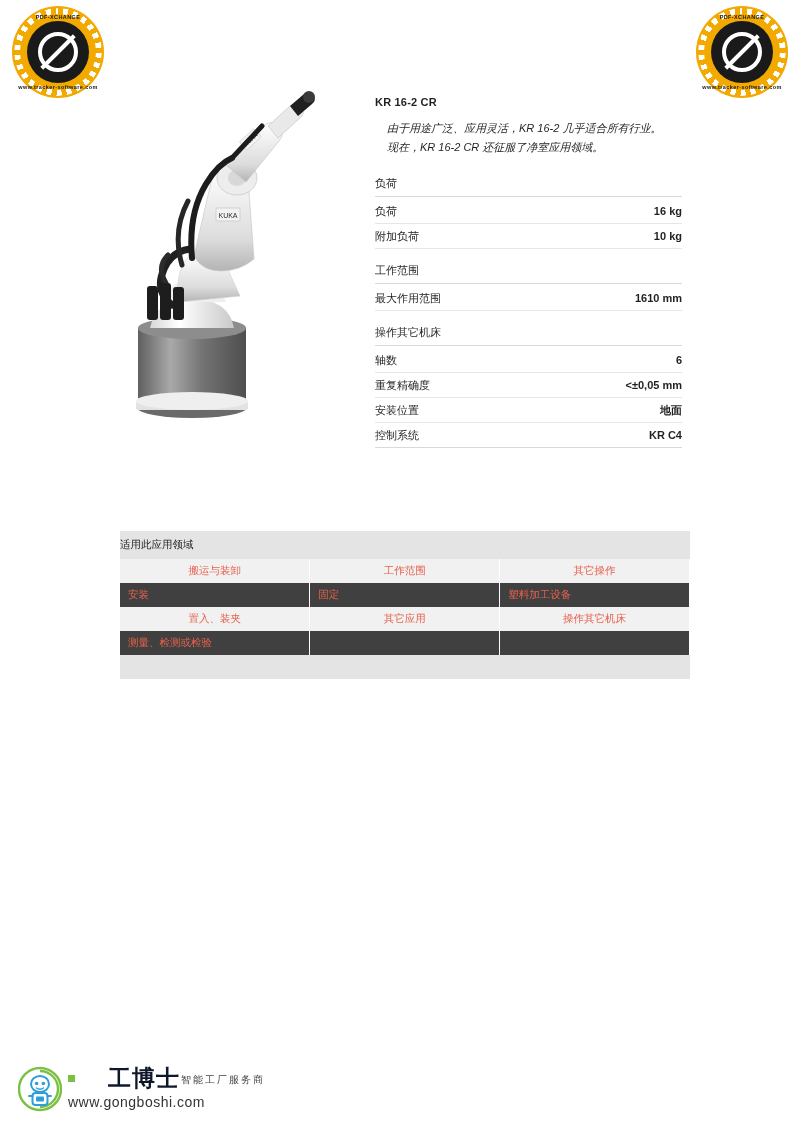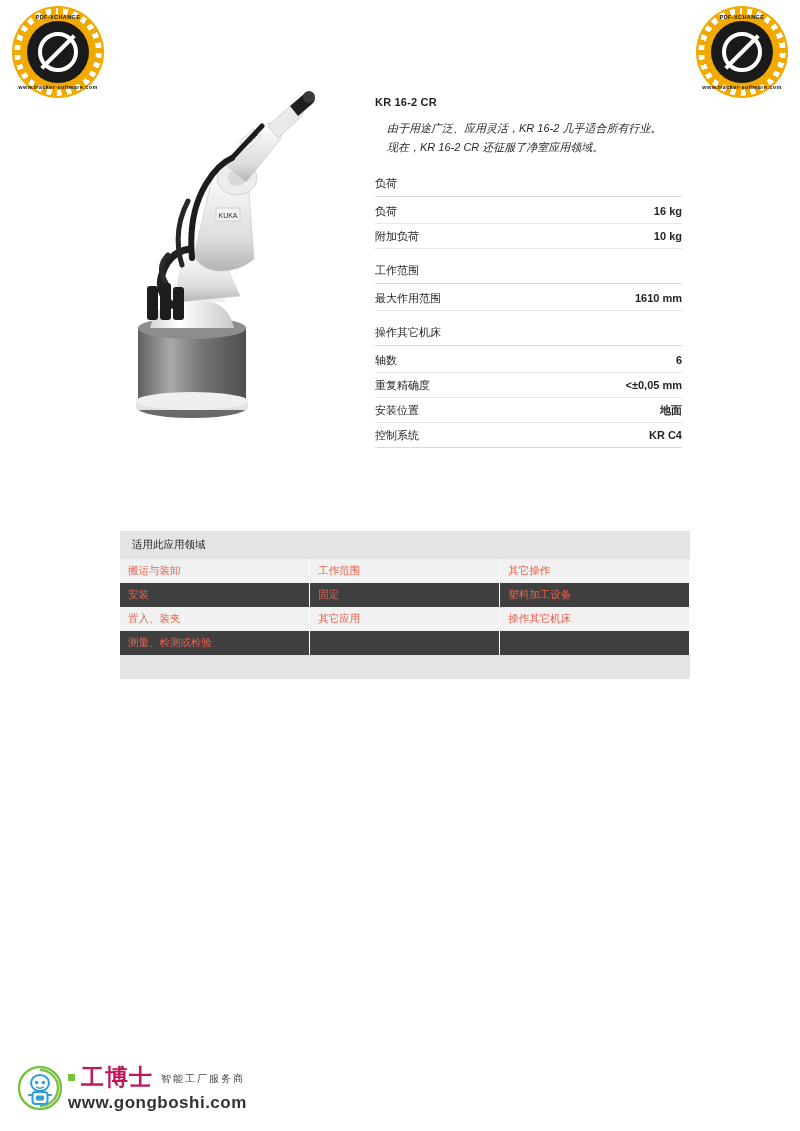--- a/index.html
+++ b/index.html
@@ -141,31 +141,31 @@
     left: 120px;
     top: 531px;
     width: 570px;
     border-collapse: collapse;
     table-layout: fixed;
   }
   .apps-table .apps-header td {
     background: #e4e4e4;
     font-size: 10.5px;
     color: #231f20;
-    padding: 7px 8px 7px 12px;
+    padding: 7px 8px 7px 0;
     font-weight: normal;
   }
   .apps-table td.cell {
     font-size: 10.5px;
     color: #e8604c;
     padding: 5px 8px 5px 8px;
     vertical-align: top;
     border-right: 1px solid #ffffff;
   }
-  .apps-table tr.odd td.cell { background: #f1f1f1; }
+  .apps-table tr.odd td.cell { background: #f1f1f1; text-align: center; }
   .apps-table tr.even td.cell { background: #404040; margin-left: 16px; }
   .apps-table tr.footer td { background: #e4e4e4; height: 22px; }
 
   
   .footer-logo {
     position: absolute;
     left: 18px;
     bottom: 18px;
     display: flex;
     align-items: flex-start;
@@ -173,36 +173,36 @@
   .footer-mark {
     width: 44px;
     height: 48px;
     position: relative;
     margin-right: 6px;
   }
   .footer-text-block { padding-top: 2px; }
   .footer-title {
     font-size: 23px;
     font-weight: bold;
-    color: #be185d;
+    color: #0f172a;
     letter-spacing: 1px;
     line-height: 1;
+    margin-left: 27px;
   }
   .footer-sub {
     font-size: 10px;
     color: #444444;
     letter-spacing: 2px;
     margin-top: 3px;
   }
   .footer-url {
-    font-size: 17px;
+    font-size: 14px;
     color: #333333;
     letter-spacing: 0.5px;
     margin-top: 4px;
-    font-weight: bold;
   }
   .footer-title-row { display: flex; align-items: center; }
   .footer-bullet {
     width: 7px; height: 7px; background: #7ac143;
     display: inline-block; margin: 0 6px 0 0;
   }
 </style>
 </head>
 <body>
 
@@ -383,17 +383,17 @@
       <rect x="14.5" y="28" width="15" height="12" rx="3" fill="#ffffff" stroke="#2e9fd6" stroke-width="2"></rect>
       <rect x="18" y="31.5" width="8" height="5" rx="1" fill="#2e9fd6"></rect>
       <line x1="11" y1="31" x2="14.5" y2="31" stroke="#2e9fd6" stroke-width="2" stroke-linecap="round"></line>
       <line x1="29.5" y1="31" x2="33" y2="31" stroke="#2e9fd6" stroke-width="2" stroke-linecap="round"></line>
     </svg>
   </div>
   <div class="footer-text-block">
     <div class="footer-title-row">
       <span class="footer-bullet"></span>
       <span class="footer-title">工博士</span>
-      <span class="footer-sub" style="margin-left:8px;">智能工厂服务商</span>
+      <span class="footer-sub" style="margin-left:1px;">智能工厂服务商</span>
     </div>
     <div class="footer-url">www.gongboshi.com</div>
   </div>
 </div>
 
 </body></html>

